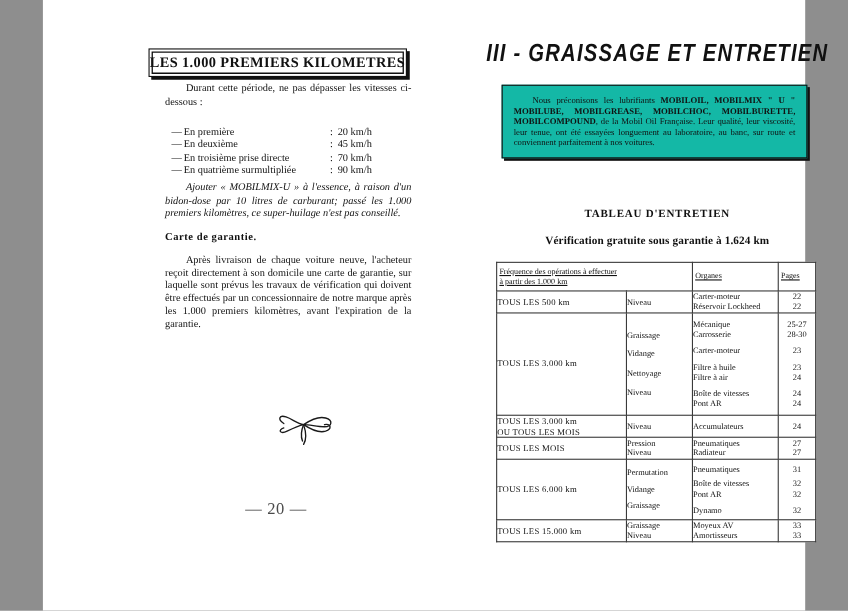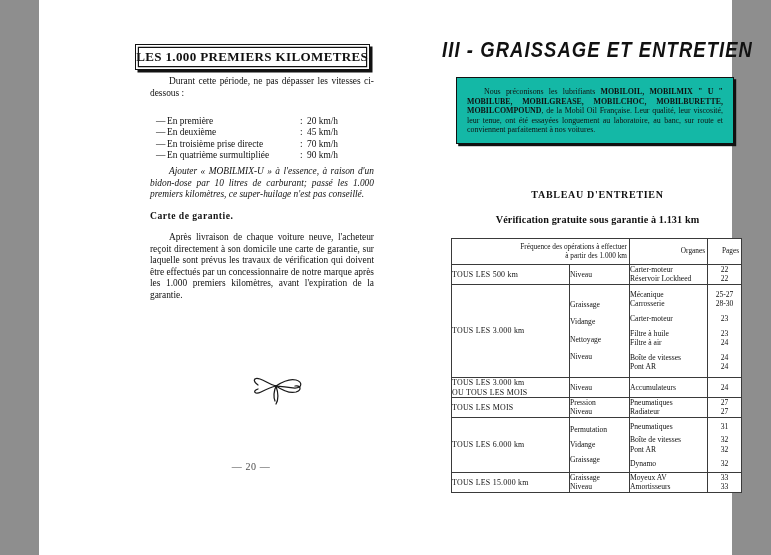--- a/index.html
+++ b/index.html
@@ -33,21 +33,21 @@
   }
   .page-left  { left: 39px;  width: 346px; }
   .page-right { left: 385px; width: 347px; }
 
   .folio {
     position: absolute;
     bottom: 18px;
     left: 0;
     right: 0;
     text-align: center;
-    font-size: 10px;
+    font-size: 15px;
     letter-spacing: 0.6px;
     color: #4a4a4a;
   }
 
   
   .title-box {
     position: absolute;
     left: 57px;
     top: 44px;
     width: 235px;
@@ -171,22 +171,23 @@
   }
   .ent-table td, .ent-table th {
     border: 0.9px solid #3a3a3a;
     padding: 0;
     vertical-align: middle;
     font-weight: normal;
   }
   .ent-table th {
     font-size: 7.3px;
     line-height: 8.6px;
-    text-align: right;
+    text-align: left;
     padding: 4px 2px 4px 2px;
+    text-decoration: underline;
   }
   .col-freq { width: 118px; }
   .col-op   { width: 60px; }
   .col-org  { width: 78px; }
   .col-pg   { width: 34px; }
 
   .cell-freq {
     font-weight: bold;
     font-size: 7.9px;
     letter-spacing: 0.25px;
@@ -284,21 +285,21 @@
 
   <div class="page page-right">
 
     <div class="chap-title">III - GRAISSAGE  ET  ENTRETIEN</div>
 
     <div class="mobil-box">
       <p class="para" style="margin:0;"><span>Nous préconisons les lubrifiants </span><b>MOBILOIL, MOBILMIX " U " MOBILUBE, MOBILGREASE, MOBILCHOC, MOBILBURETTE, MOBILCOMPOUND</b><span>, de la Mobil Oil Française. Leur qualité, leur viscosité, leur tenue, ont été essayées longuement au laboratoire, au banc, sur route et conviennent parfaitement à nos voitures.</span></p>
     </div>
 
     <div class="tbl-title" style="top:189px;">TABLEAU D'ENTRETIEN</div>
-    <div class="tbl-sub" style="top:214px;">Vérification gratuite sous garantie à 1.131 km</div>
+    <div class="tbl-sub" style="top:214px;">Vérification gratuite sous garantie à 1.624 km</div>
 
     <table class="ent-table">
       <colgroup>
         <col class="col-freq">
           <col class="col-op">
           <col class="col-org">
           <col class="col-pg">
       </colgroup>
       <thead>
         <tr>

